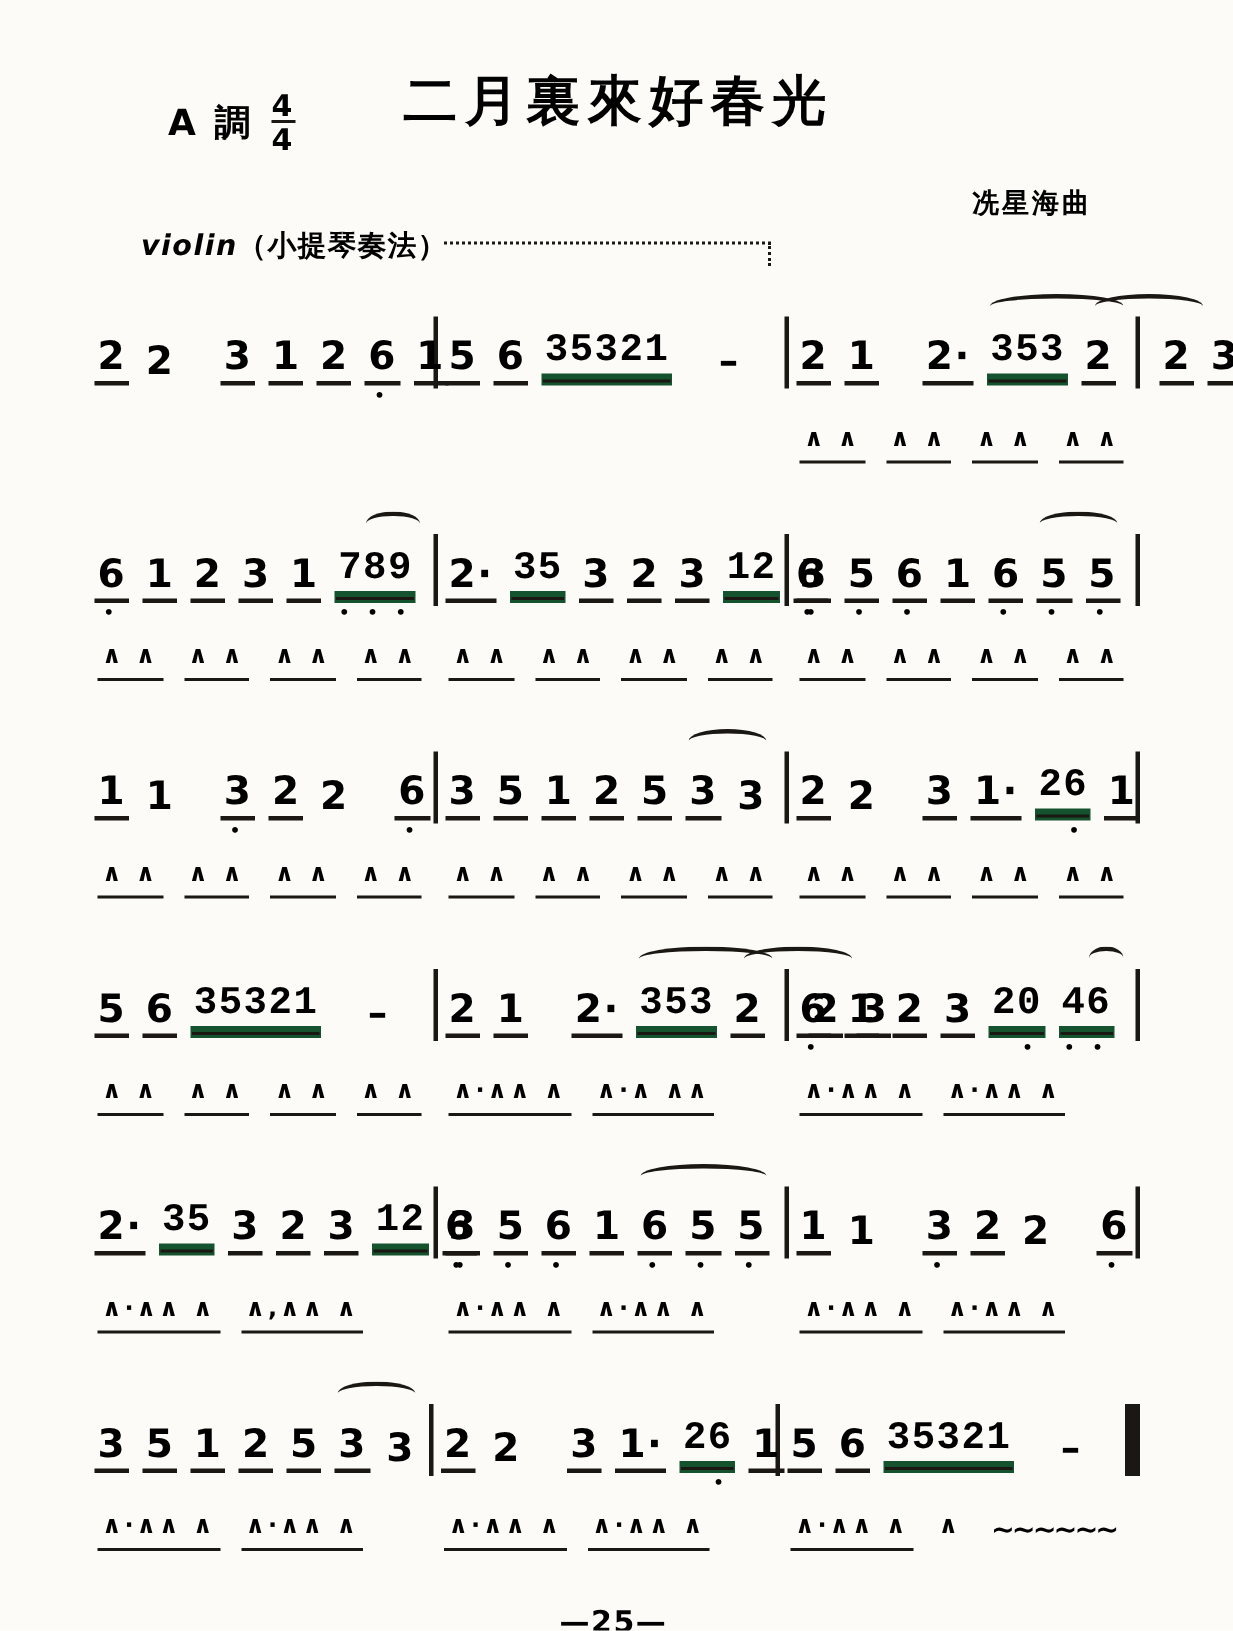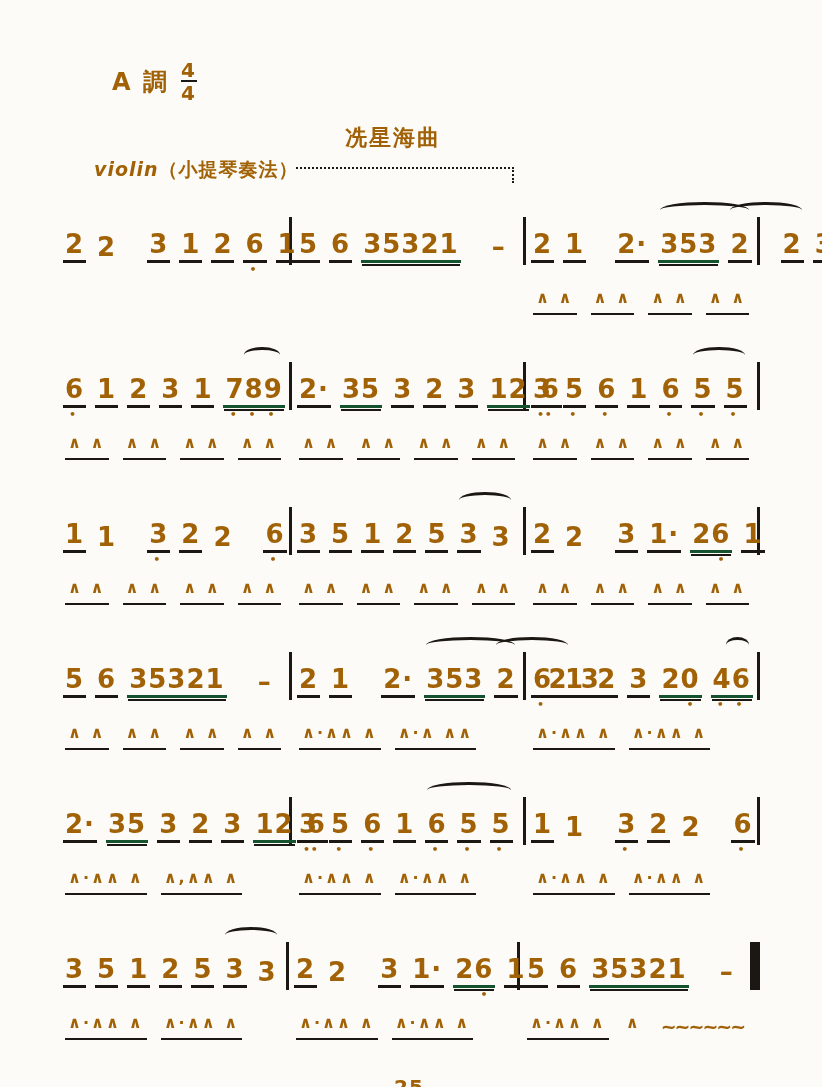--- a/index.html
+++ b/index.html
@@ -4,49 +4,49 @@
 <style>
   html,body{margin:0;padding:0;}
   .page{
     position:relative;
     width:822px;height:1087px;
     background:#fcfbf7;
     box-sizing:border-box;
     padding:30px 62px 0 58px;
     overflow:hidden;
     font-family:"DejaVu Sans","Liberation Sans",sans-serif;
-    color:#a16207;
+    color:#000000;
   }
   
   .header-row{display:flex;align-items:flex-start;margin-top:18px;}
   .keysig{display:flex;align-items:center;gap:8px;margin-left:54px;margin-top:12px;
           font-size:24px;font-weight:bold;letter-spacing:2px;}
   .ts{display:inline-flex;flex-direction:column;text-align:center;line-height:1;
       font-size:20px;font-weight:bold;margin-left:4px;}
   .ts .den{border-top:2.5px solid #1b1712;padding-top:1px;}
   .title{font-size:36px;font-weight:bold;letter-spacing:5px;margin-left:72px;line-height:1.1;}
-  .composer-row{text-align:center;font-size:22px;font-weight:bold;
+  .composer-row{text-align:right;font-size:18px;font-weight:bold;
                 letter-spacing:2px;margin:20px 32px 0 0;font-family:Liberation Mono, monospace;}
   
   .inst-row{position:relative;height:44px;margin-top:2px;}
   .inst-label{position:absolute;left:36px;top:2px;font-size:19px;font-weight:bold;
               font-style:italic;letter-spacing:1px;text-align:center;}
   .inst-label .cjk{font-style:normal;}
   .phrase-bracket{position:absolute;left:238px;top:12px;width:216px;height:14px;
                   border-top:2.5px dotted #1b1712;border-right:2.5px dotted #1b1712;}
   
   .score{margin-top:2px;}
   .line{display:flex;align-items:flex-start;height:145px;position:relative;}
   .measure{flex:1;display:flex;flex-direction:column;padding:0 5px;min-width:0;}
   .m-notes{position:relative;display:flex;align-items:flex-end;padding-top:20px;min-height:56px;}
   .cell{display:flex;flex-direction:column;align-items:center;margin-right:9px;}
   .cell.gap{margin-left:20px;}
   .t{font-size:26px;font-weight:bold;line-height:1.02;padding:0 2px 2px;letter-spacing:1px;white-space:nowrap;}
   .u1{border-bottom:3px solid #1b1712;}
-  .u2{border-bottom:3px solid #14532d;position:relative;}
+  .u2{border-bottom:8px solid #14532d;position:relative;font-family:Liberation Mono, monospace;}
   .u2::after{content:"";position:absolute;left:1px;right:1px;bottom:-6px;border-top:2.5px solid #1b1712;}
   .dots{height:14px;font-size:11px;line-height:14px;font-weight:bold;letter-spacing:4px;white-space:nowrap;}
   .dots.dr{align-self:flex-end;padding-right:4px;}
   .slur{position:absolute;top:1px;height:13px;border-top:3px solid #1b1712;
         border-radius:50% 50% 0 0;}
   .m-acc{display:flex;margin-top:12px;padding-left:2px;min-height:26px;}
   .acc-cell{font-size:16px;font-weight:bold;letter-spacing:2px;line-height:1.15;
             margin-right:14px;padding:0 3px 2px;white-space:nowrap;}
   .acc-cell.au1{border-bottom:2.5px solid #1b1712;}
   .acc-cell.wavy{font-size:19px;letter-spacing:-2px;padding-top:2px;}
@@ -61,20 +61,21 @@
 <div class="page">
 
   <div class="header-row">
     <div class="keysig">
       <span>A 調</span>
       <span class="ts">
         <span class="num">4</span>
         <span class="den">4</span>
       </span>
     </div>
+    <div class="title">二月裏來好春光</div>
   </div>
 
   <div class="composer-row">冼星海曲</div>
 
   <div class="inst-row">
     <div class="inst-label">
       <span>violin</span><span class="cjk">（小提琴奏法）</span>
     </div>
     <div class="phrase-bracket"></div>
   </div>

